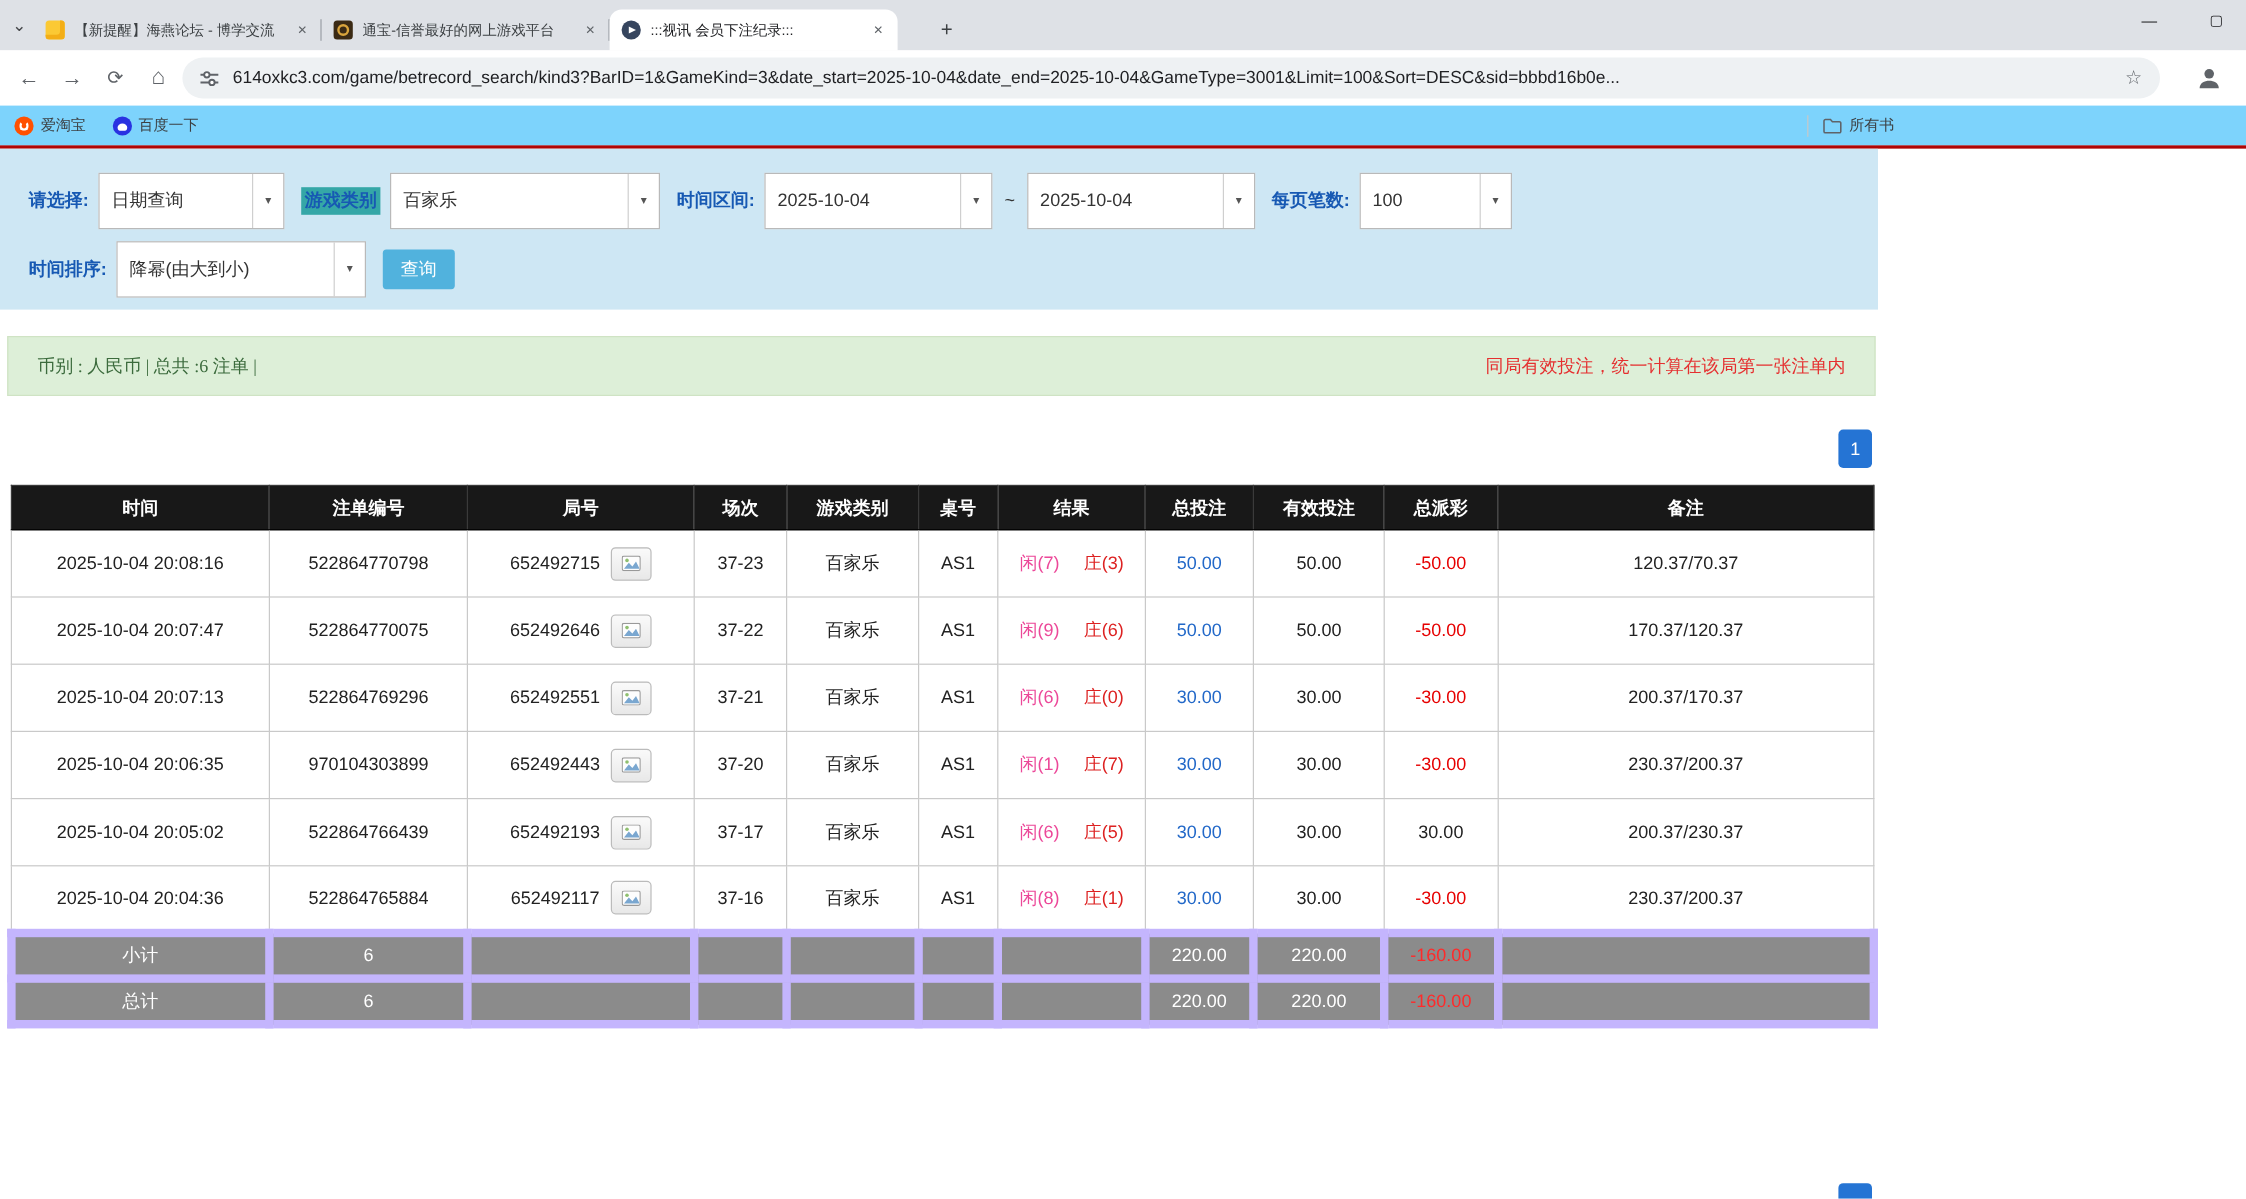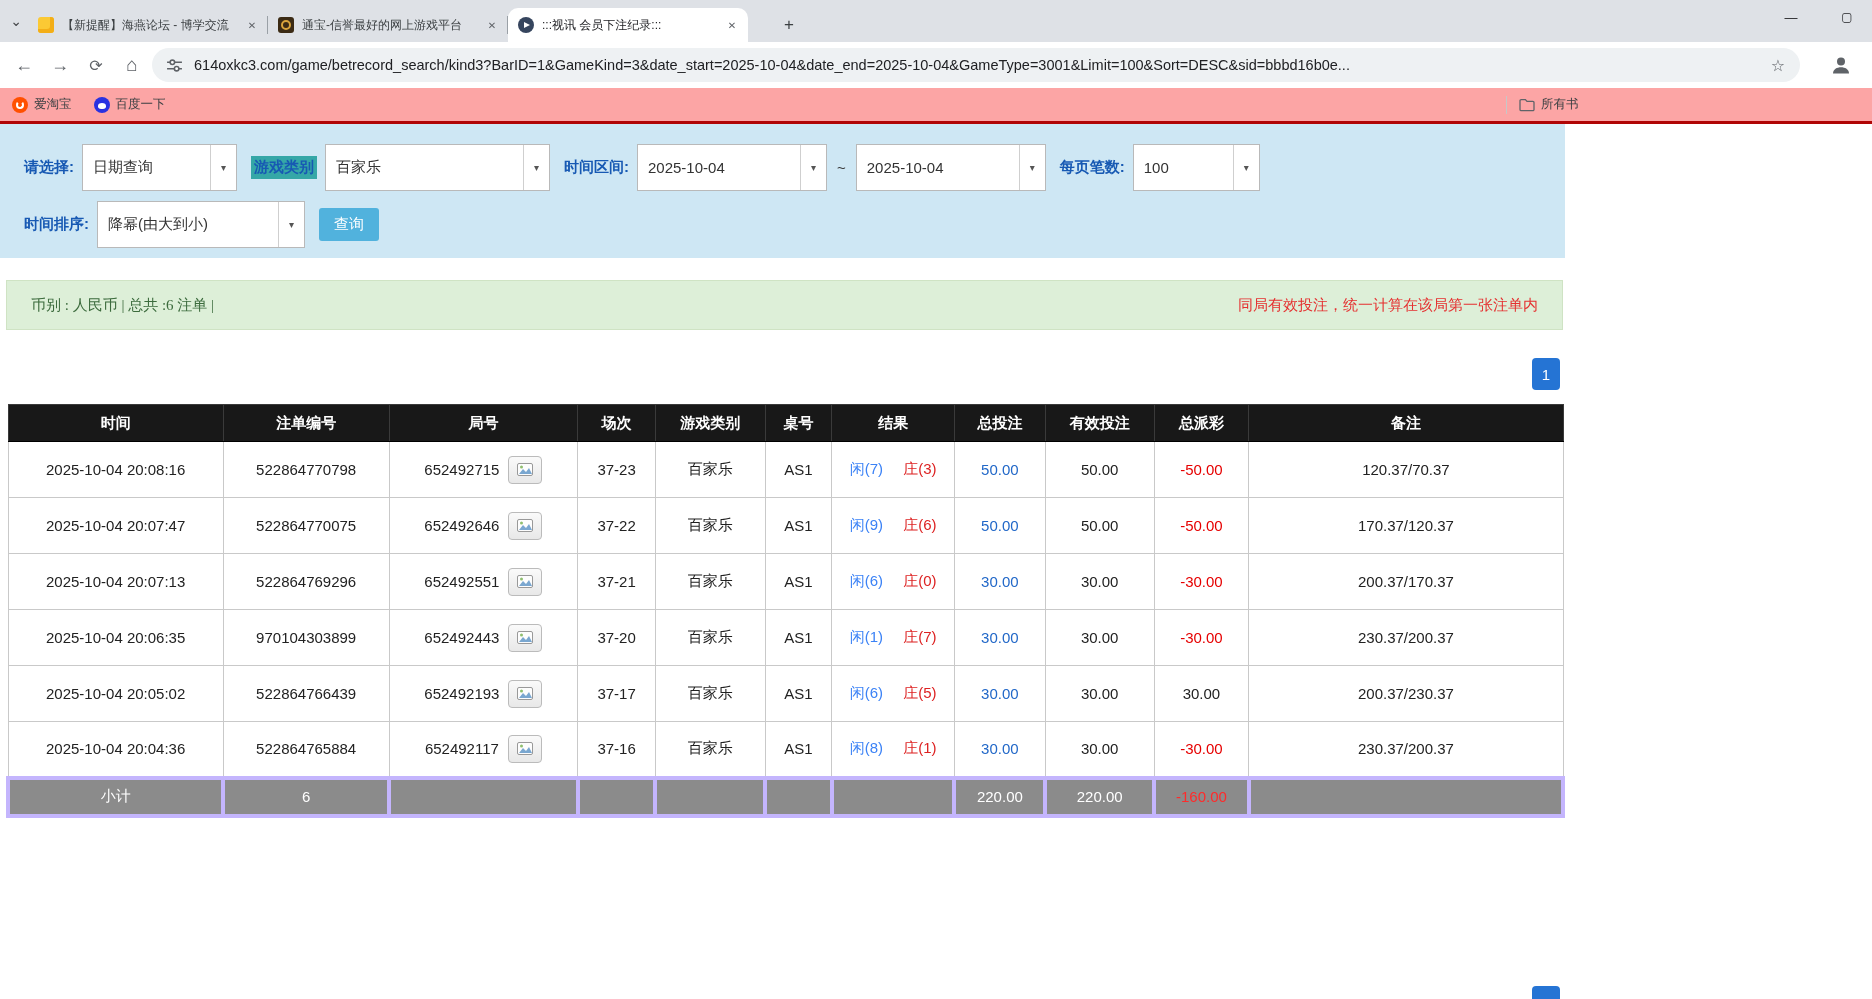--- a/index.html
+++ b/index.html
@@ -41,21 +41,21 @@
   .navbtn.home { left:116px; font-size:19px; }
   .urlbar { position:absolute; left:152px; top:6px; width:1648px; height:34px; background:#eef1f3;
     border-radius:17px; display:flex; align-items:center; padding:0 12px 0 14px; cursor:text; }
   .urlbar .siteinfo { flex:0 0 18px; margin-right:10px; display:flex; align-items:center; }
   .urltext { flex:1; font-size:14.5px; color:#202124; white-space:nowrap; overflow:hidden; }
   .star { flex:0 0 20px; font-size:16px; color:#5f6368; text-align:center; cursor:pointer; }
   .profile { position:absolute; right:16px; top:8px; width:30px; height:30px; border-radius:50%;
     display:flex; align-items:center; justify-content:center; cursor:pointer; }
 
   
-  .bookmarks { position:relative; height:33px; background:#fca5a5; display:flex; align-items:center; padding-left:12px; }
+  .bookmarks { position:relative; height:33px; background:#7dd3fc; display:flex; align-items:center; padding-left:12px; }
   .bm { display:flex; align-items:center; margin-right:22px; font-size:12.5px; color:#3c4043; cursor:pointer; }
   .bm .bicon { width:16px; height:16px; margin-right:6px; border-radius:4px; position:relative; }
   .bicon.taobao { background:#ff5000; border-radius:50%; }
   .bicon.taobao::after { content:""; position:absolute; inset:4px; border:2px solid #fff; border-radius:50%; border-top-color:transparent; }
   .bicon.baidu { background:#2932e1; border-radius:50%; }
   .bicon.baidu::after { content:""; position:absolute; left:4px; top:6px; width:8px; height:6px; background:#fff; border-radius:50% 50% 40% 40%; }
   .bm-right { position:absolute; left:1506px; display:flex; align-items:center; }
   .bm-sep { width:1px; height:18px; background:#c7c7c7; margin-right:12px; }
   .bm-right .txt { font-size:12.5px; color:#3c4043; margin-left:6px; white-space:nowrap; }
 
@@ -94,25 +94,25 @@
   th { background:#181818; color:#fff; font-size:15px; font-weight:bold; height:37px;
     border:1px solid #3a3a3a; border-bottom:1px solid #000; }
   td { height:56px; text-align:center; vertical-align:middle; font-size:15px; color:#222;
     border:1px solid #c9c9c9; background:#fff; }
   .col-time{width:216px}.col-bet{width:166px}.col-round{width:189px}.col-sess{width:78px}
   .col-game{width:110px}.col-tbl{width:67px}.col-res{width:123px}.col-tot{width:91px}
   .col-val{width:109px}.col-pay{width:95px}.col-note{width:315px}
   .roundwrap { display:inline-flex; align-items:center; gap:9px; }
   .imgbtn { width:34px; height:28px; background:linear-gradient(#fafafa,#e8e8e8); border:1px solid #bbb;
     border-radius:4px; display:inline-flex; align-items:center; justify-content:center; cursor:pointer; }
-  .rp { color:#3b82f6; margin-right:16px; }
+  .rp { color:#ec4899; margin-right:16px; }
   .rb { color:#dd2222; }
   td.blue { color:#2268c8; cursor:pointer; }
   td.neg { color:#e60000; }
-  tr.sumrow td { background:#8b8b8b; color:#fff; height:38px; border:4px solid #c4b5fd; }
+  tr.sumrow td { background:#8b8b8b; color:#fff; height:38px; border:7px solid #c4b5fd; }
   tr.sumrow td.neg { color:#ff2a2a; }
   tr.grandrow td { border-top:4px solid #fff; }
 
   .pagebtn-bottom { position:absolute; left:1532px; bottom:0; width:28px; height:13px;
     background:#2574d4; border-radius:4px 4px 0 0; cursor:pointer; }
 </style>
 </head>
 <body>
 
 <div class="tabstrip">
@@ -416,18 +416,31 @@
           <td></td>
             <td></td>
             <td></td>
           <td></td>
             <td></td>
           <td>220.00</td>
           <td>220.00</td>
           <td class="neg">-160.00</td>
           <td></td>
         </tr>
+        <tr class="sumrow grandrow">
+          <td>总计</td>
+          <td>6</td>
+          <td></td>
+            <td></td>
+            <td></td>
+          <td></td>
+            <td></td>
+          <td>220.00</td>
+          <td>220.00</td>
+          <td class="neg">-160.00</td>
+          <td></td>
+        </tr>
       </tbody>
     </table>
 
   </div>
   <div class="pagebtn-bottom"></div>
 </div>
 
 </body></html>

